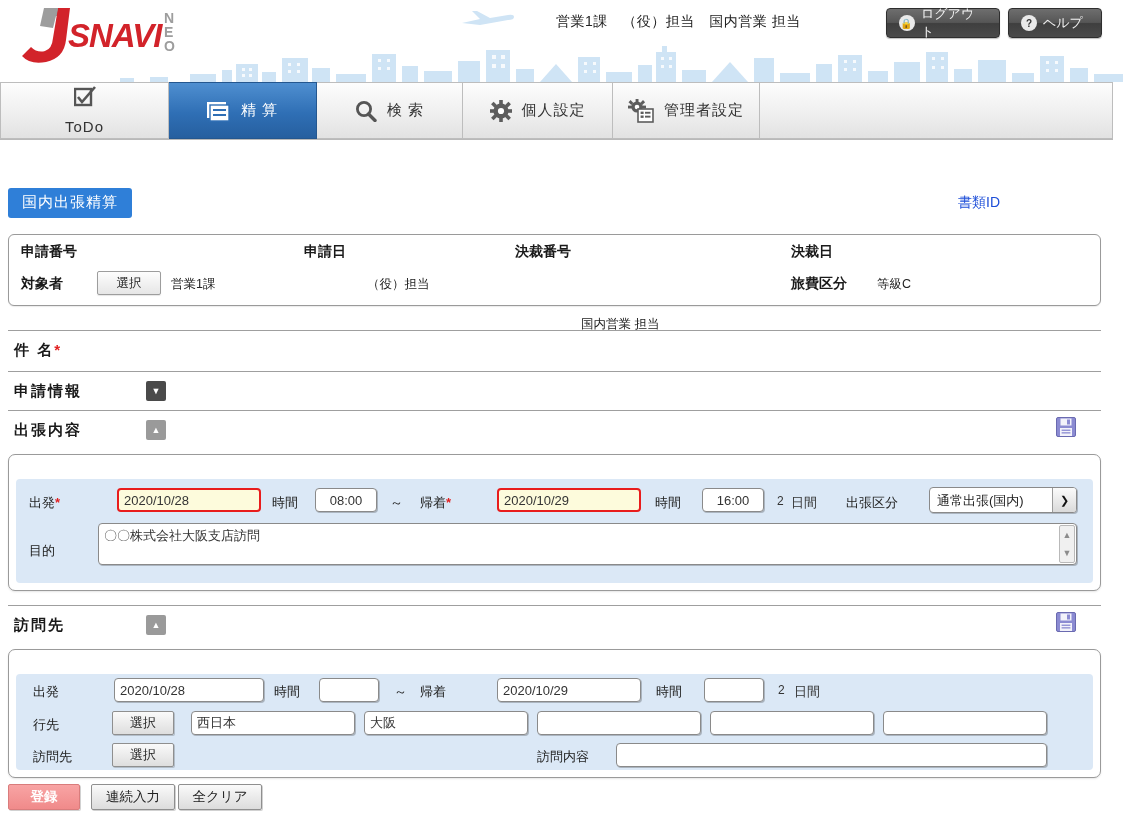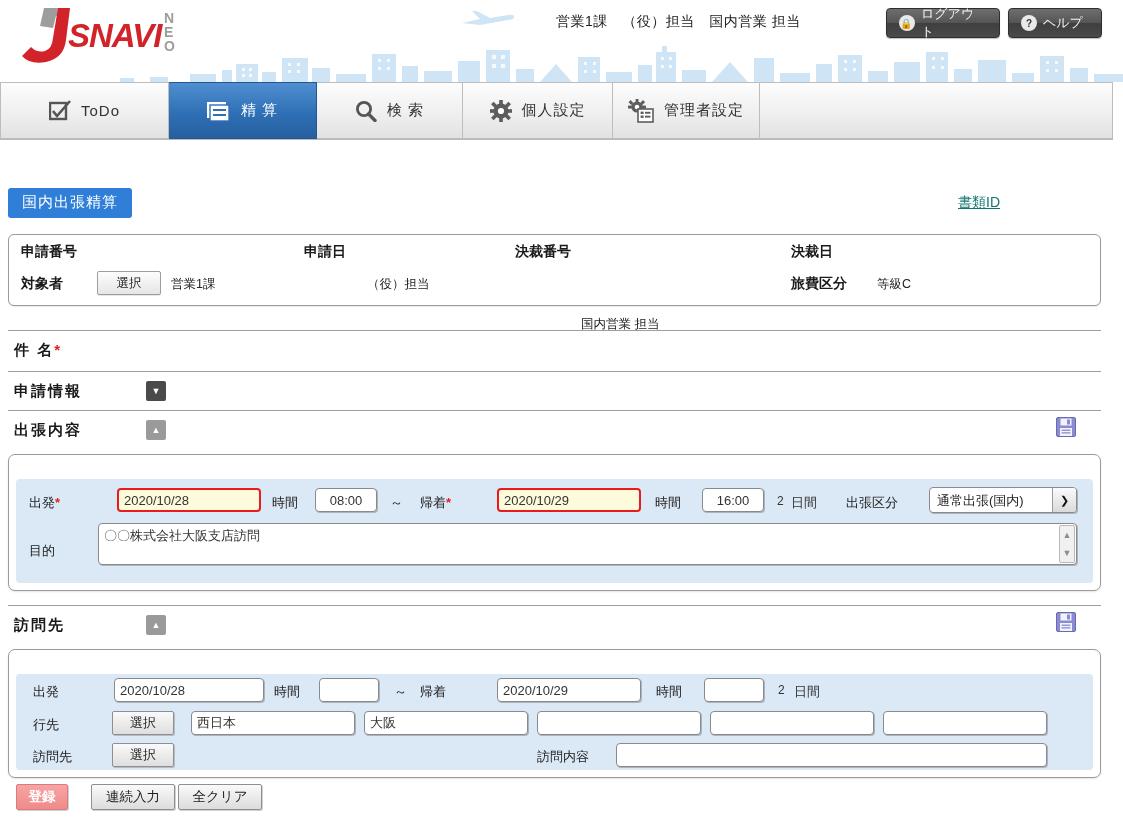--- a/index.html
+++ b/index.html
@@ -50,21 +50,21 @@
     display:flex; align-items:stretch;
     border-bottom:1px solid #b9b9b9;
   }
   .tab {
     display:flex; align-items:center; justify-content:center; gap:10px;
     border:1px solid #bdbdbd; border-left:none;
     background: linear-gradient(to bottom,#fdfdfd 0%,#efefef 55%,#e2e2e2 100%);
     font-size:15px; color:#333; letter-spacing:1px; cursor:pointer;
     position:relative;
   }
-  .tab:first-child { border-left:1px solid #bdbdbd; }
+  .tab:first-child { border-left:1px solid #bdbdbd;flex-direction:column; }
   .tab.active {
     background: linear-gradient(to bottom,#4f8fd0 0%,#2f6fb5 55%,#265f9f 100%);
     color:#fff; border-color:#24578f;
   }
   .tab .ic { display:flex; align-items:center; justify-content:center; flex:none; }
   .tab-spacer { flex:1; border:1px solid #bdbdbd; border-left:none;
     background: linear-gradient(to bottom,#fdfdfd 0%,#efefef 55%,#e2e2e2 100%); }
   #tab-todo   { width:169px; }
   #tab-apply  { width:146px; }
   #tab-settle { width:148px; }
@@ -76,21 +76,21 @@
   .content { position:absolute; left:0; top:140px; width:1123px; }
 
   .title-row { position:relative; height:42px; margin-top:48px; }
   .doc-badge {
     position:absolute; left:8px; top:0;
     background:#2f7fd8; color:#fff; font-size:15px;
     padding:5px 14px 6px; border-radius:3px; letter-spacing:1px;
   }
   .doc-id {
     position:absolute; right:123px; top:6px;
-    font-size:14px; color:#0f766e; text-decoration:underline; cursor:pointer;
+    font-size:14px; color:#1d4ed8; cursor:pointer;
   }
 
   .info-box {
     position:relative; margin:4px 22px 0 8px; height:72px;
     border:1px solid #9a9a9a; border-radius:6px; background:#fff;
     box-shadow:0 1px 1px rgba(0,0,0,.08);
   }
   .info-box .lbl { position:absolute; font-size:14px; font-weight:bold; color:#1a1a1a; }
   .info-box .val { position:absolute; font-size:12.5px; color:#222; }
   .sel-btn {
@@ -535,19 +535,19 @@
         <input class="tf" style="left: 867px; top: 37px; width: 164px;" value="">
 
         <div class="plabel" style="left:17px; top:74px;">訪問先</div>
         <div class="psel-btn" style="left:96px; top:69px;">選択</div>
         <div class="plabel" style="left:521px; top:74px;">訪問内容</div>
         <input class="tf" style="left: 600px; top: 69px; width: 431px;" value="">
       </div>
     </div>
 
     <div class="btnbar">
-      <div class="abtn primary" style="left:8px; width:52px;">登録</div>
+      <div class="abtn primary" style="left:0; width:72px;">登録</div>
       <div class="abtn" style="left:83px; width:84px;">連続入力</div>
       <div class="abtn" style="left:170px; width:84px;">全クリア</div>
     </div>
 
   </div>
 </div>
 
 </body></html>

